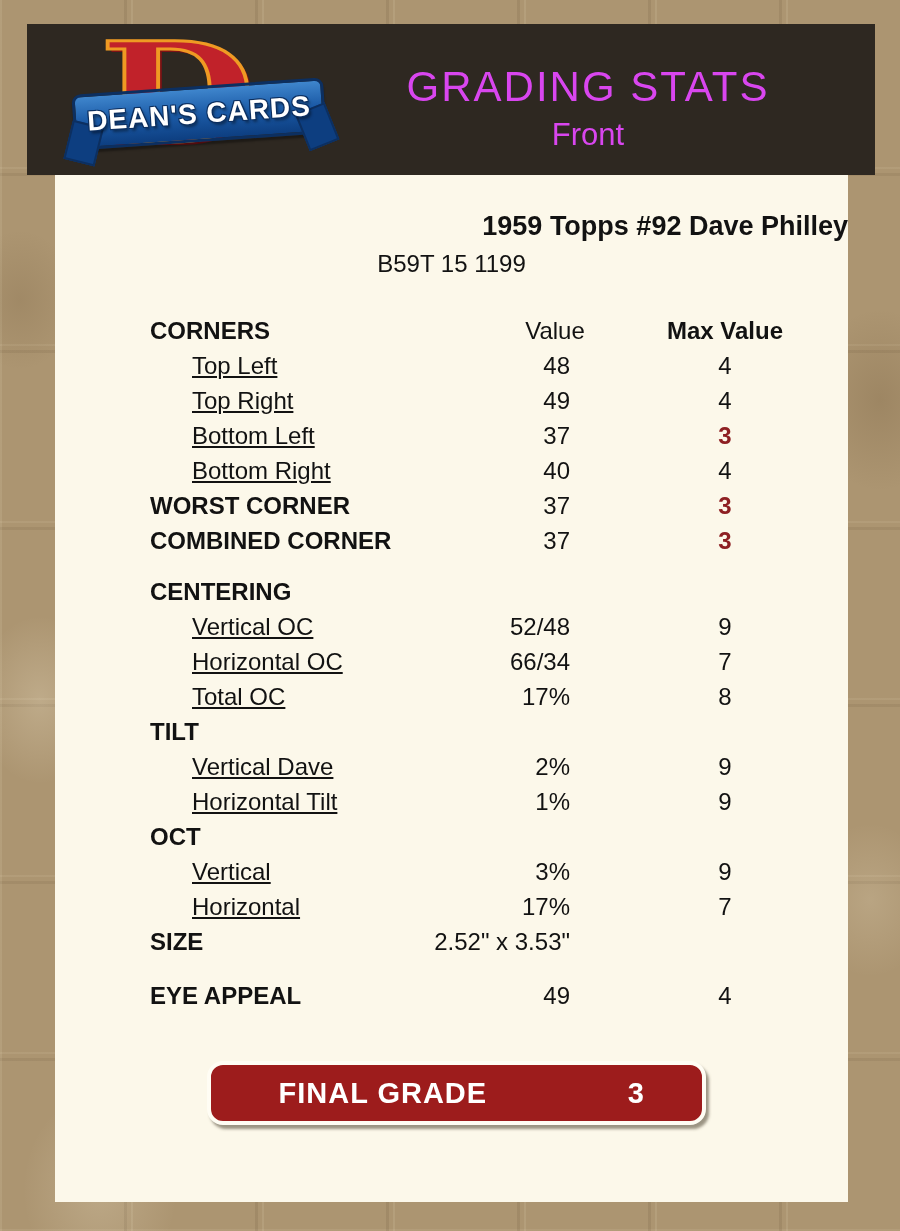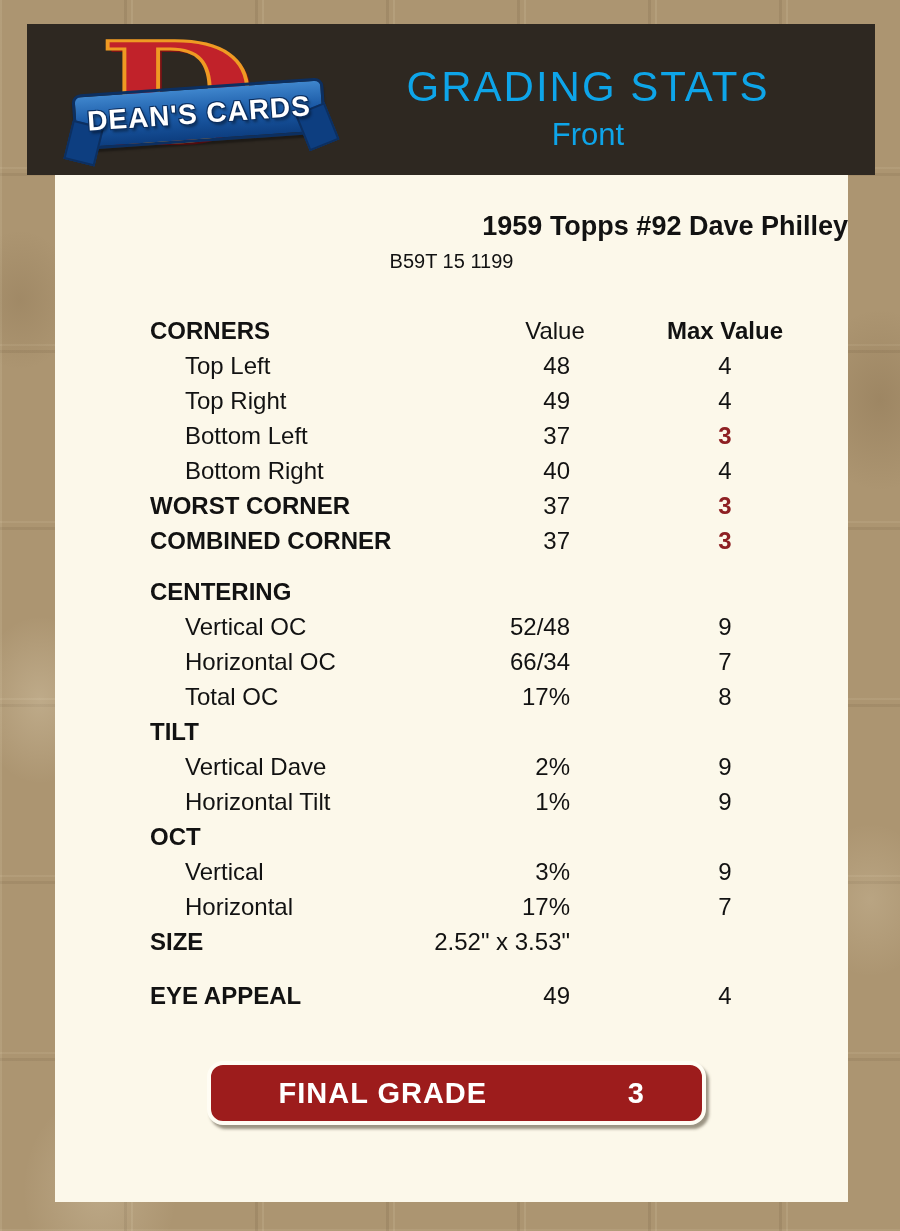--- a/index.html
+++ b/index.html
@@ -54,38 +54,38 @@
   }
   .ribbon::before{left:-10px;bottom:-16px;transform:rotate(18deg);}
   .ribbon::after{right:-10px;bottom:-16px;transform:rotate(-18deg);}
   .ribbon span{
     font-weight:bold;font-size:28px;color:#ffffff;white-space:nowrap;
     text-shadow:1px 1px 0 #0c2f60,-1px 1px 0 #0c2f60,1px -1px 0 #0c2f60,-1px -1px 0 #0c2f60,2px 3px 3px rgba(0,0,0,.45);
     letter-spacing:1px;
   }
   .header-text{
     position:absolute;left:280px;right:6px;top:0;height:100%;
-    text-align:center;color:#0ea5e9;padding-top:38px;box-sizing:border-box;
+    text-align:center;color:#d946ef;padding-top:38px;box-sizing:border-box;
   }
   .header-title{font-size:42px;line-height:50px;letter-spacing:2px;}
   .header-side{font-size:31px;line-height:46px;}
 
   
   .panel{
     position:absolute;left:55px;top:175px;width:793px;height:1027px;
     background:#fcf8ea;color:#121212;
   }
   .card-title{margin:36px 0 0 0;text-align:right;font-size:27px;font-weight:bold;}
-  .card-code{margin:8px 0 12px 0;text-align:center;font-size:20px;}
+  .card-code{margin:8px 0 12px 0;text-align:center;font-size:24px;}
 
   
   .stats-table{position:absolute;left:0;top:138px;width:100%;}
   .row{position:relative;height:35px;line-height:35px;font-size:24px;}
   .row .label{position:absolute;left:95px;white-space:nowrap;}
-  .row.indent .label{left:130px;}
+  .row.indent .label{left:137px;text-decoration:underline;}
   .row.section .label,.row.header-row .label{font-weight:bold;}
   .row .value{position:absolute;right:278px;white-space:nowrap;}
   .row.header-row .value{right:auto;left:440px;width:120px;text-align:center;font-weight:normal;}
   .row .grade{position:absolute;left:610px;width:120px;text-align:center;}
   .row.header-row .grade{font-weight:bold;}
   .row.red .grade{color:#8e2023;font-weight:bold;}
 
   
   .final-grade{
     position:absolute;left:152px;top:886px;width:491px;height:56px;

